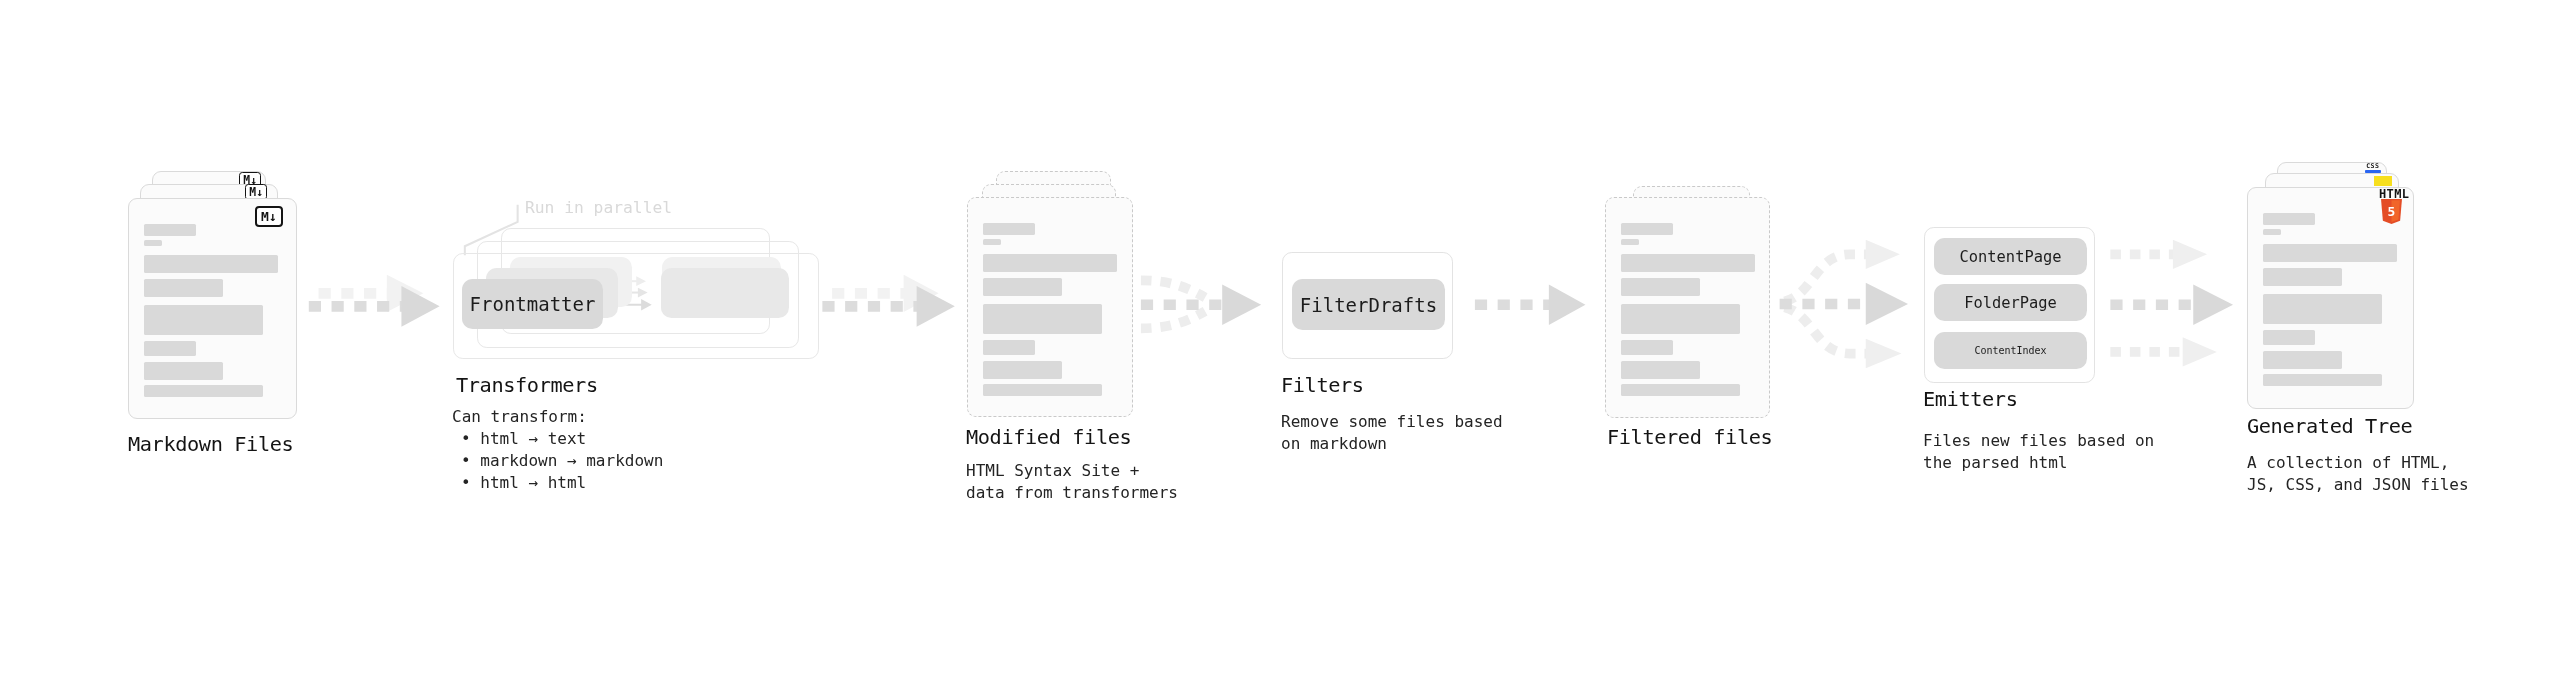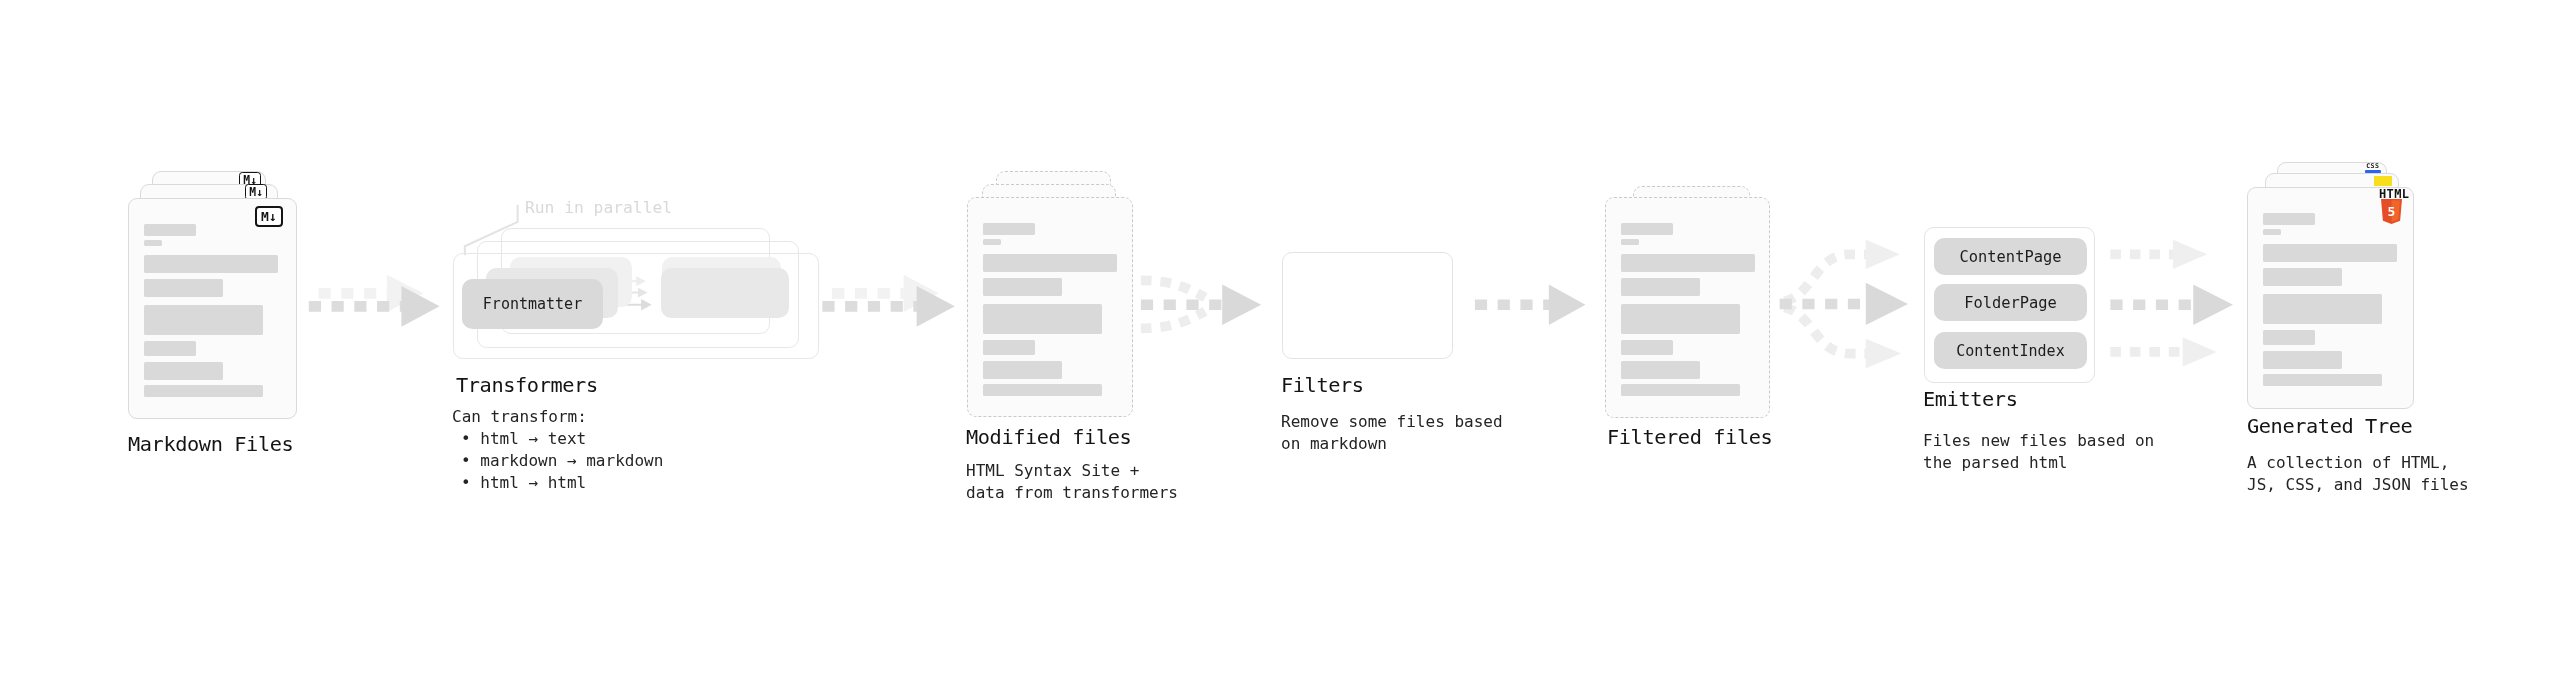--- a/index.html
+++ b/index.html
@@ -15,21 +15,21 @@
 
   
   .mdbadge{position:absolute;background:#ffffff;border:2px solid #141414;border-radius:4.1px;
            font-weight:700;font-size:13px;line-height:17px;height:17px;padding:0 4.1px;color:#141414;}
   .mdbadge.sm{border-width:1.6px;font-size:11.4px;line-height:14px;height:14px;padding:0 3.3px;border-radius:3.3px;}
 
   
   .container{position:absolute;border:1.6px solid #e7e7e7;border-radius:9.8px;background:transparent;box-sizing:border-box;}
   .box{position:absolute;border:1.6px solid #e3e3e3;border-radius:9.8px;background:#ffffff;box-sizing:border-box;}
   .pill{position:absolute;background:#d9d9d9;border-radius:10.6px;display:flex;align-items:center;justify-content:center;
-        font-size:15px;color:#1c1c1c;white-space:pre;}
+        font-size:19px;color:#1c1c1c;white-space:pre;}
   .pill.echo1{background:#e8e8e8;}
   .pill.echo2{background:#f1f1f1;}
 
   
   .title{position:absolute;font-size:20.3px;font-weight:500;line-height:24.4px;color:#141414;letter-spacing:-0.4px;white-space:pre;}
   .desc{position:absolute;font-size:16px;line-height:22px;color:#242424;white-space:pre;}
   .callout{position:absolute;font-size:16.3px;color:#d9d9d9;white-space:pre;}
 
   
   .cssbadge{position:absolute;width:19.5px;text-align:center;}
@@ -164,20 +164,21 @@
         <div class="bar" style="left: 14.6px; top: 142px; width: 52px; height: 14.6px;"></div>
         <div class="bar" style="left: 14.6px; top: 163px; width: 79px; height: 18px;"></div>
         <div class="bar" style="left: 14.6px; top: 186px; width: 119px; height: 12.2px;"></div>
       </div>
   </div>
   <div class="title" style="left:966px;top:425px">Modified files</div>
   <div class="desc" style="left:966px;top:460px">HTML Syntax Site +</div>
   <div class="desc" style="left:966px;top:482px">data from transformers</div>
 
   <div class="box" style="left:1282px;top:252px;width:171px;height:107px"></div>
+  <div class="pill" style="left:1292px;top:279px;width:153px;height:51px">FilterDrafts</div>
   <div class="title" style="left:1281px;top:373px">Filters</div>
   <div class="desc" style="left:1281px;top:411px">Remove some files based</div>
   <div class="desc" style="left:1281px;top:433px">on markdown</div>
 
   <div class="card dashed" style="left:1633px;top:186px;width:117px;height:222px"></div>
   <div class="card dashed" style="left:1605px;top:197px;width:165px;height:221px">
     <div class="bars">
         <div class="bar" style="left: 15.4px; top: 25px; width: 52px; height: 12.2px;"></div>
         <div class="bar" style="left: 15.4px; top: 41px; width: 18px; height: 5.7px;"></div>
         <div class="bar" style="left: 14.6px; top: 56px; width: 134px; height: 18px;"></div>
@@ -186,21 +187,21 @@
         <div class="bar" style="left: 14.6px; top: 142px; width: 52px; height: 14.6px;"></div>
         <div class="bar" style="left: 14.6px; top: 163px; width: 79px; height: 18px;"></div>
         <div class="bar" style="left: 14.6px; top: 186px; width: 119px; height: 12.2px;"></div>
       </div>
   </div>
   <div class="title" style="left:1607px;top:425px">Filtered files</div>
 
   <div class="box" style="left:1924px;top:227px;width:171px;height:156px"></div>
   <div class="pill" style="left:1934px;top:238px;width:153px;height:37px;font-size:15.4px">ContentPage</div>
   <div class="pill" style="left:1934px;top:284px;width:153px;height:37px;font-size:15.4px">FolderPage</div>
-  <div class="pill" style="left:1934px;top:332px;width:153px;height:37px;font-size:15px">ContentIndex</div>
+  <div class="pill" style="left:1934px;top:332px;width:153px;height:37px;font-size:10px">ContentIndex</div>
   <div class="title" style="left:1923px;top:387px">Emitters</div>
   <div class="desc" style="left:1923px;top:430px">Files new files based on</div>
   <div class="desc" style="left:1923px;top:452px">the parsed html</div>
 
   <div class="card" style="left:2277px;top:162px;width:110px;height:222px"></div>
   <div class="cssbadge" style="left:2363px;top:163px">
     <span class="csstxt">CSS</span>
     <span class="cssbar"></span>
   </div>
   <div class="card" style="left:2265px;top:173px;width:134px;height:222px"></div>

